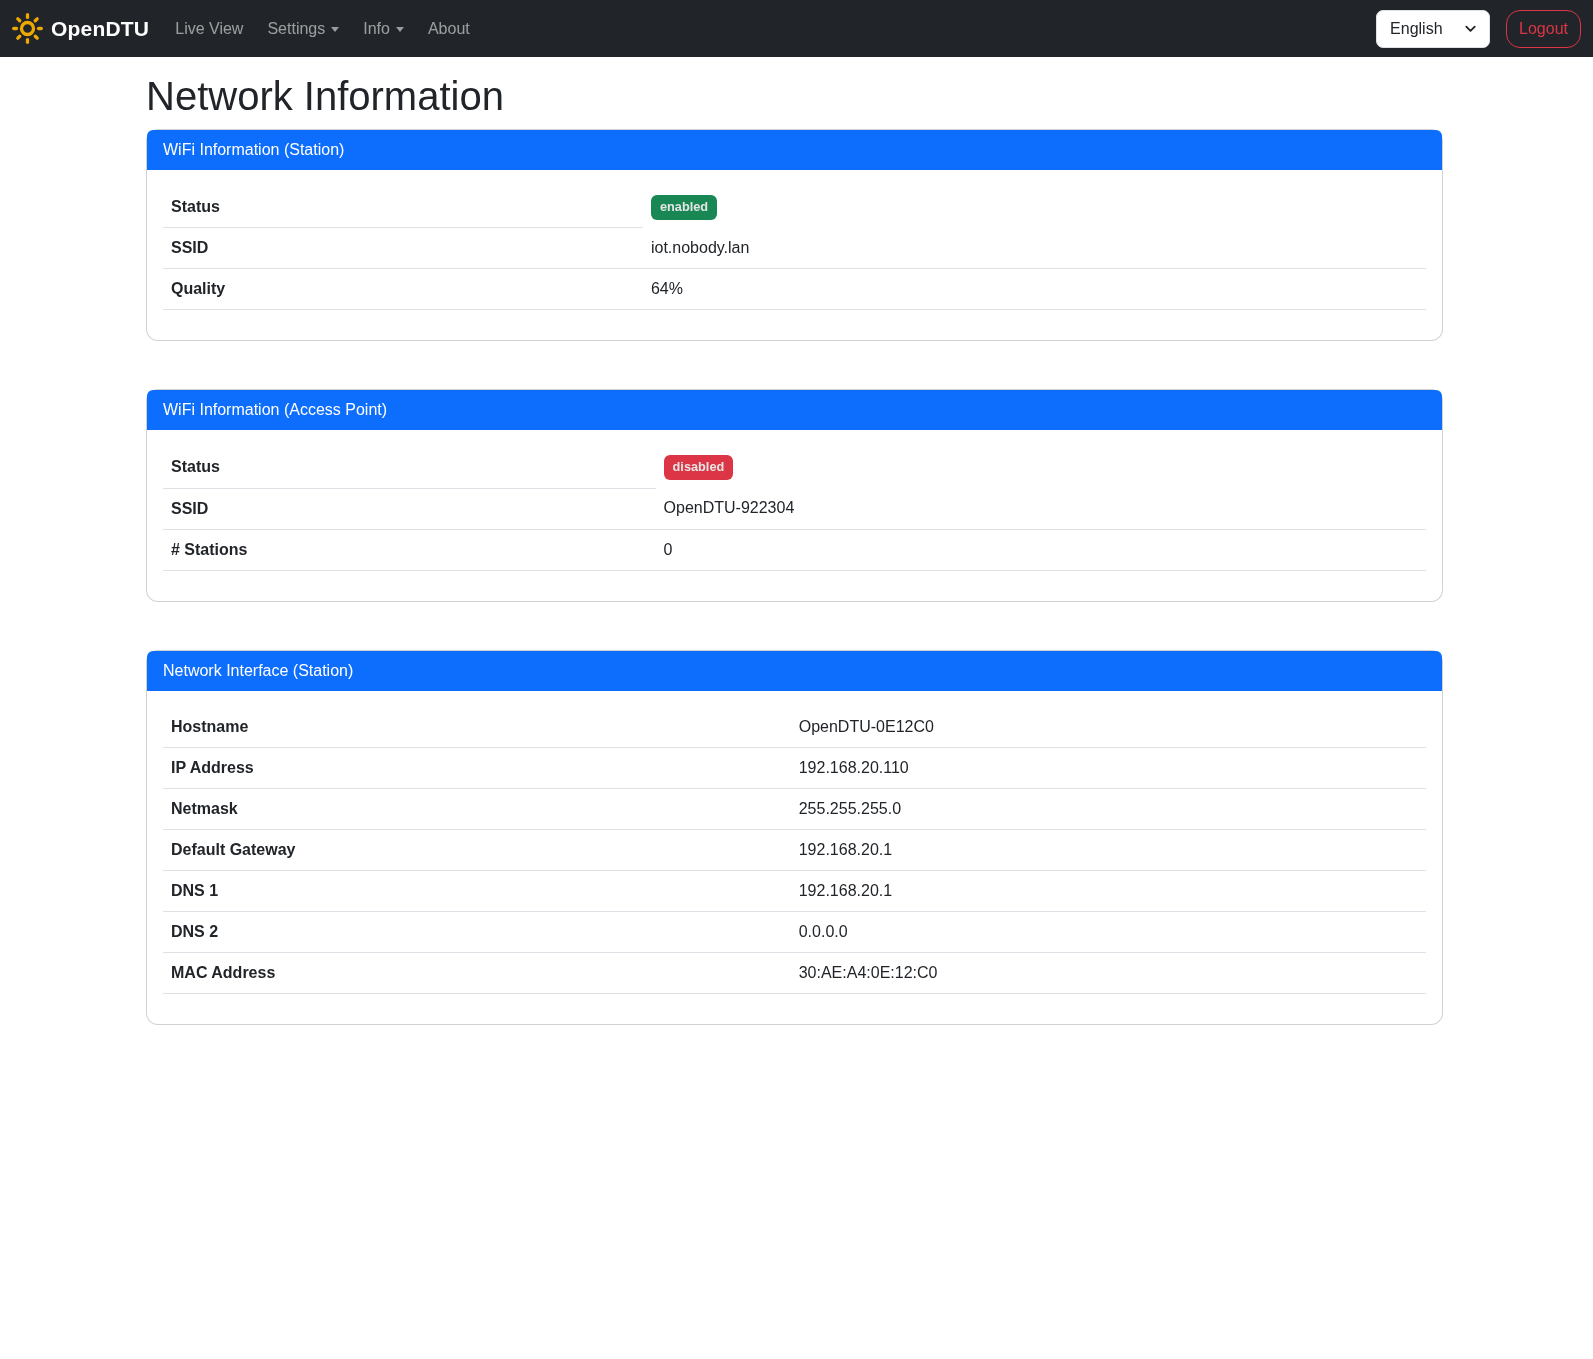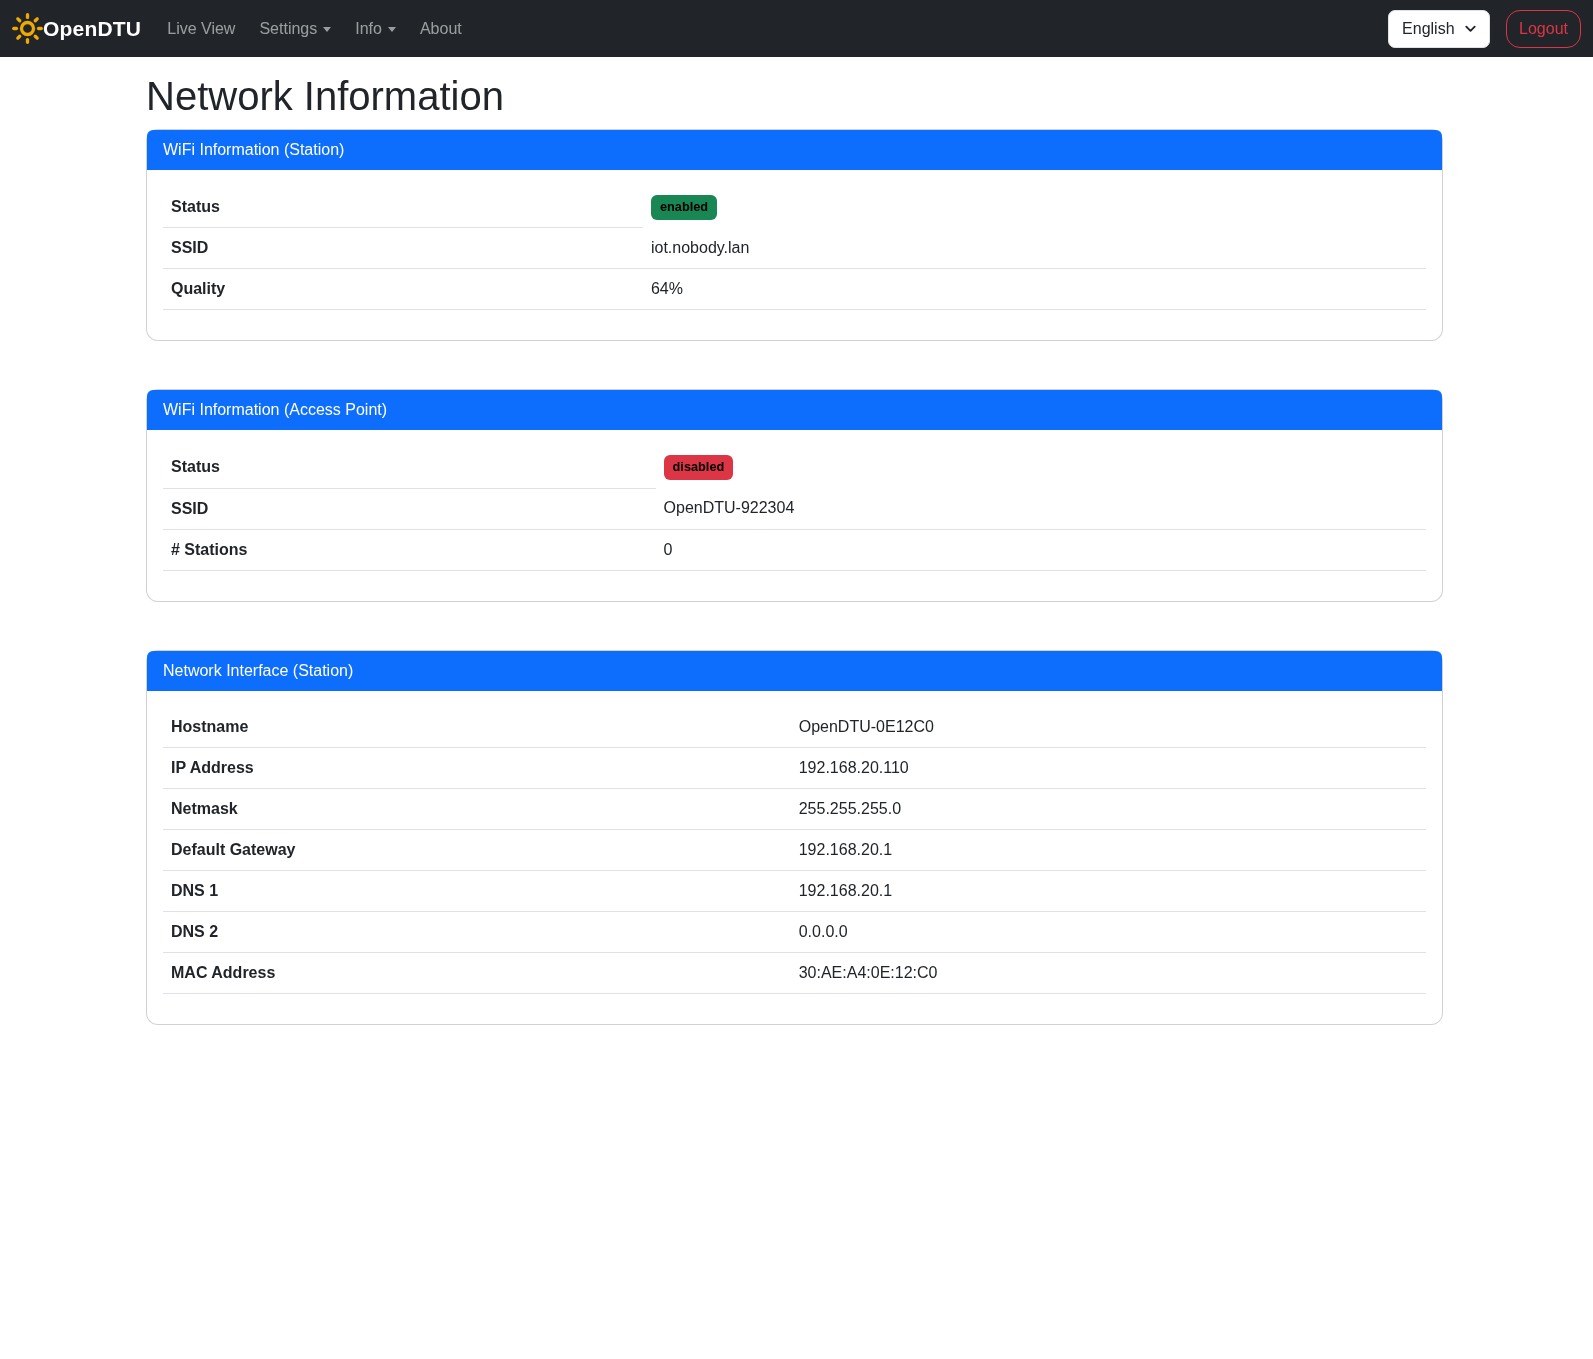--- a/index.html
+++ b/index.html
@@ -13,34 +13,34 @@
   body{
     width:1593px;height:1359px;background:#fff;color:var(--body-text);
     font-family:"Liberation Sans",sans-serif;font-size:16px;overflow:hidden;
   }
 
   
   .navbar{
     height:57px;background:var(--navbar-bg);display:flex;align-items:center;
     padding:0 12px;
   }
-  .brand{display:flex;align-items:center;text-decoration:none;cursor:pointer;}
+  .brand{display:flex;align-items:center;gap:8px;text-decoration:none;cursor:pointer;}
   .brand-text{color:#fff;font-size:21px;font-weight:600;letter-spacing:.2px;}
   .nav-links{display:flex;align-items:center;margin-left:14px;}
   .nav-link{
     color:rgba(255,255,255,.55);font-size:16px;padding:8px;margin:0 4px;
     text-decoration:none;cursor:pointer;display:flex;align-items:center;gap:6px;
   }
   .caret{
     width:0;height:0;border-left:4.5px solid transparent;border-right:4.5px solid transparent;
     border-top:5px solid rgba(255,255,255,.55);display:inline-block;margin-top:2px;
   }
   .nav-right{margin-left:auto;display:flex;align-items:center;gap:16px;}
   .lang-select{
-    width:102px;height:38px;background:#fff;border:1px solid #dee2e6;border-radius:7px;
+    width:114px;height:38px;background:#fff;border:1px solid #dee2e6;border-radius:7px;
     display:flex;align-items:center;justify-content:space-between;
     padding:0 11px 0 13px;color:#212529;font-size:16px;cursor:pointer;
   }
   .logout-btn{
     height:38px;background:transparent;border:1px solid var(--danger);color:var(--danger);
     border-radius:14px;font-size:16px;padding:0 12px;cursor:pointer;
     font-family:"Liberation Sans",sans-serif;
   }
 
   
@@ -62,21 +62,21 @@
     border-bottom:1px solid var(--table-border);vertical-align:middle;color:#212529;
   }
   table.info th{font-weight:700;}
   tr.no-td-border td{border-bottom:none;}
   .card-c0 th{width:38%;}
   .card-c1 th{width:39%;}
   .card-c2 th{width:49.7%;}
   .card-c3 th{width:45.4%;}
 
   .badge{
-    display:inline-block;color:#000000;font-size:12.75px;font-weight:700;line-height:1;
+    display:inline-block;color:#e5e5e5;font-size:12.75px;font-weight:700;line-height:1;
     padding:6px 9px;border-radius:6px;
   }
   .badge-success{background:var(--success);}
   .badge-danger{background:var(--danger);}
 </style>
 </head>
 <body>
 
 <nav class="navbar">
   <a class="brand">

